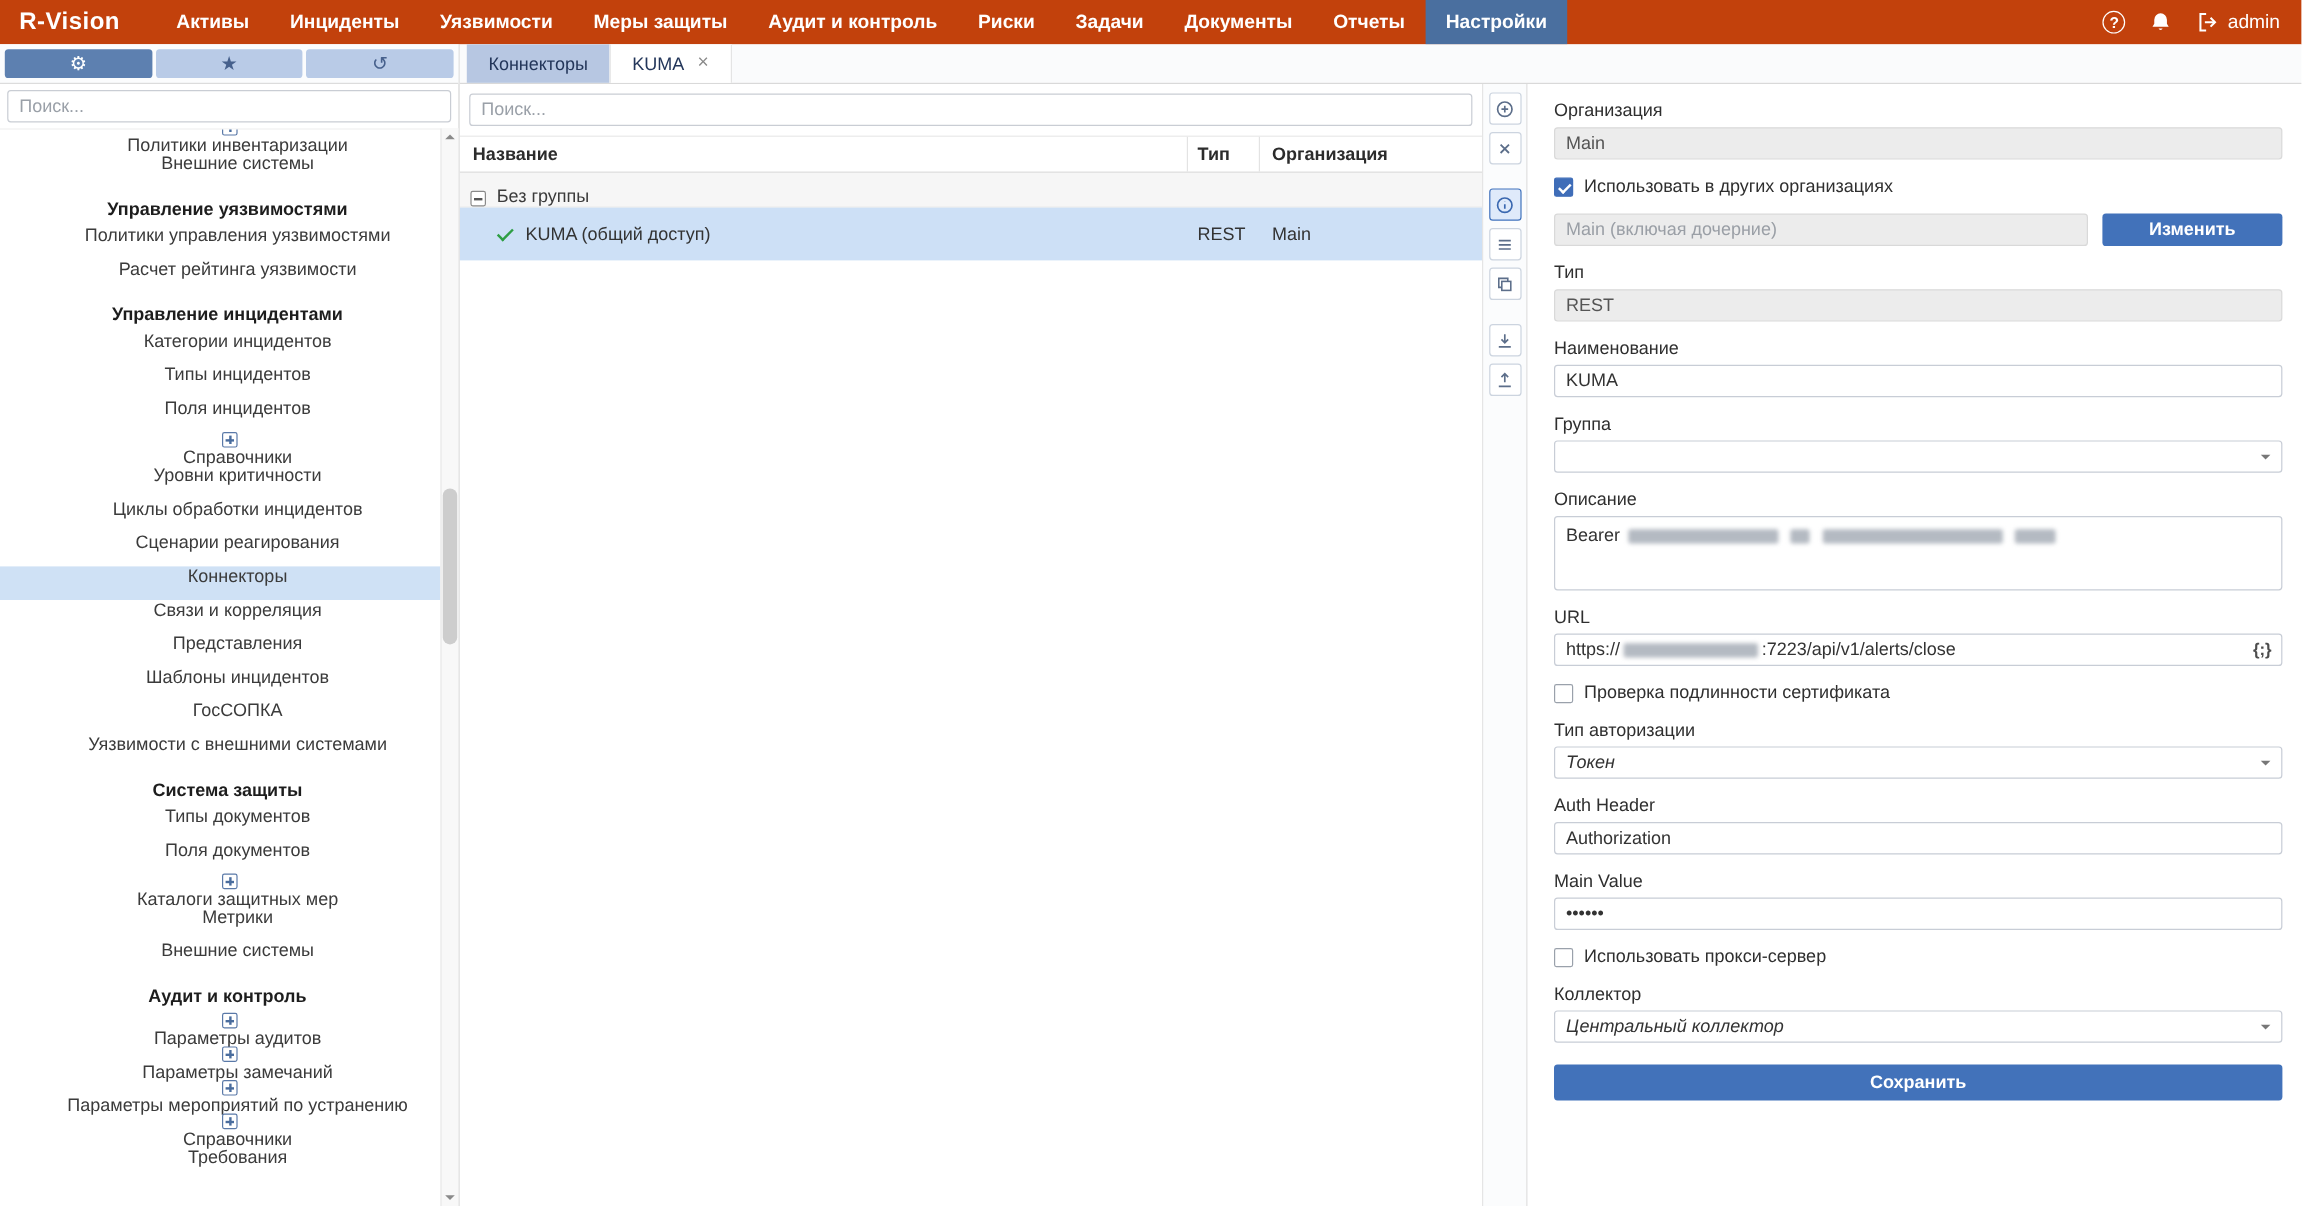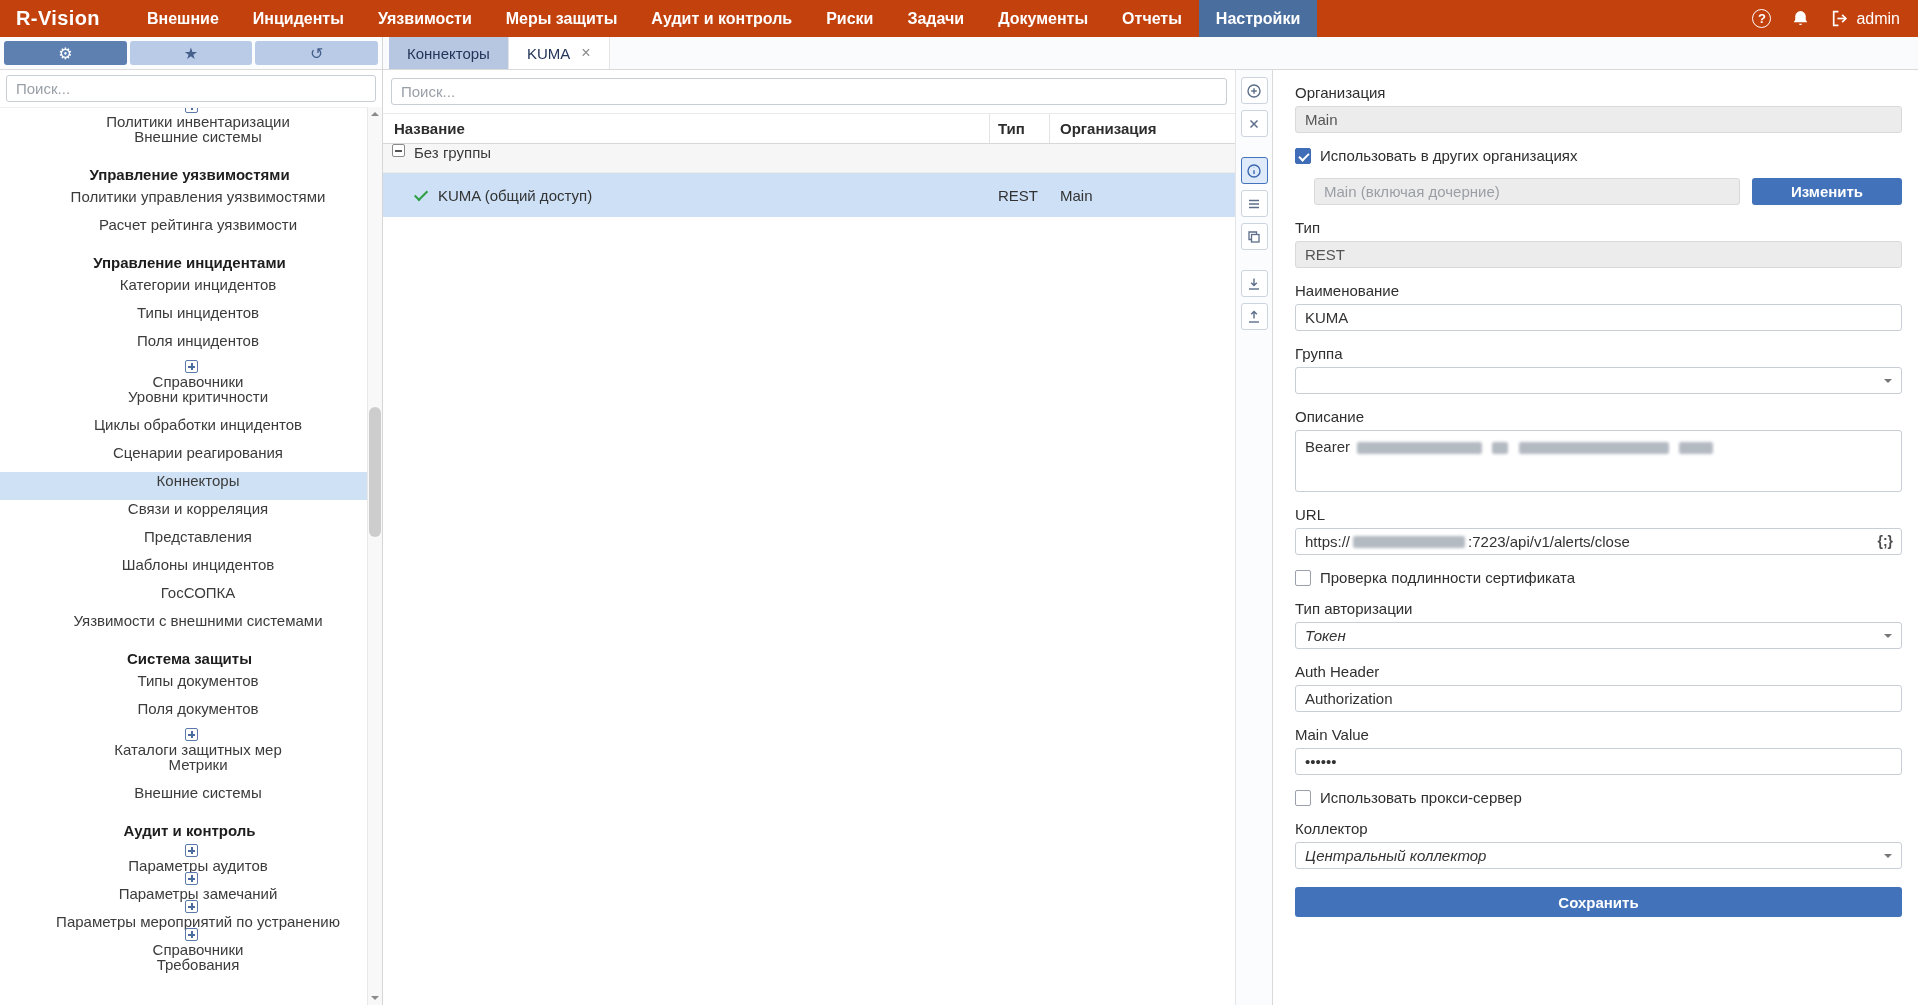--- a/index.html
+++ b/index.html
@@ -71,21 +71,21 @@
   .listpanel { flex:1; display:flex; flex-direction:column; min-width:0; }
   .msearch { padding:8px; }
   .lheader { display:flex; height:31px; align-items:center; border-top:1px solid #e9e9e9;
     border-bottom:1px solid #d8d8d8; font-weight:700; font-size:15px; color:#2c2c2c; }
   .col-name { flex:1; padding-left:11px; border-right:1px solid #e3e3e3; height:100%;
     display:flex; align-items:center; min-width:0; }
   .col-type { width:60px; padding-left:8px; border-right:1px solid #e3e3e3; height:100%;
     display:flex; align-items:center; flex:none; }
   .col-org { width:185px; padding-left:10px; height:100%; display:flex; align-items:center; flex:none; }
   .group-row { height:29px; background:#f6f6f6; border-bottom:1px solid #ececec; display:flex;
-    align-items:flex-start; padding-left:9px; gap:9px; font-size:15px; color:#3b3b3b; cursor:pointer; }
+    align-items:flex-end; padding-left:9px; gap:9px; font-size:15px; color:#3b3b3b; cursor:pointer; }
   .collapse-box { width:13px; height:13px; border:1px solid #8a8a8a; border-radius:2px;
     background:#fff; position:relative; flex:none; }
   .collapse-box::before { content:""; position:absolute; left:2px; right:2px; top:5px; height:1.5px; background:#555; }
   .data-row { height:44px; display:flex; align-items:center; font-size:15px; color:#333; cursor:pointer; }
   .data-row.selected { background:#cde0f6; }
   .cell-name { flex:1; display:flex; align-items:center; padding-left:33px; gap:9px; min-width:0; }
   .cell-type { width:60px; padding-left:8px; flex:none; }
   .cell-org { width:185px; padding-left:10px; flex:none; }
   .check-green { width:13px; height:7px; border-left:2.5px solid #2e9e44; border-bottom:2.5px solid #2e9e44;
     transform:rotate(-45deg) translateY(-2px); flex:none; }
@@ -108,21 +108,21 @@
   .finput.disabled { background:#ececec; color:#555; border-color:#d9d9d9; }
   .finput.ghost { color:#9a9fa6; }
   .check-row { display:flex; align-items:center; gap:9px; margin:14px 0; font-size:15px;
     color:#2f2f2f; cursor:pointer; }
   .checkbox { width:16px; height:16px; border:1px solid #9aa1ab; border-radius:2px; background:#fff;
     position:relative; flex:none; }
   .checkbox.checked { background:#3f6db8; border-color:#3f6db8; }
   .checkbox.checked::after { content:""; position:absolute; left:3px; top:4px; width:8px; height:4px;
     border-left:2px solid #fff; border-bottom:2px solid #fff; transform:rotate(-45deg); }
   .scope-row { display:flex; gap:12px; align-items:center; }
-  .scope-row .finput { flex:1;margin-left:19px; }
+  .scope-row .finput { flex:1; }
   .btn { background:#4272ba; color:#fff; border:none; border-radius:3px; height:27px;
     font-size:15px; font-family:inherit; font-weight:700; cursor:pointer; padding:0 14px; }
   .btn-change { width:150px; flex:none; }
   .btn-save { width:100%; height:30px; margin-top:18px; }
   .selectbox { position:relative; width:100%; height:27px; border:1px solid #c8cdd6; border-radius:3px;
     background:#fff; display:flex; align-items:center; padding:0 26px 0 9px; font-size:15px;
     color:#333; cursor:pointer;font-style:italic; }
   .caret { position:absolute; right:9px; top:11px; width:0; height:0;
     border:4.5px solid transparent; border-top-color:#777; }
   .ftextarea { width:100%; height:62px; border:1px solid #c8cdd6; border-radius:3px;
@@ -134,21 +134,21 @@
     white-space:nowrap; overflow:hidden; cursor:text; }
   .vars-ic { position:absolute; right:8px; top:4px; color:#4d4d4d; font-weight:700; font-size:14px; cursor:pointer; }
 </style>
 </head>
 <body>
 
 <div class="topnav">
   <div class="logo">R-Vision</div>
   <nav class="nav">
 
-      <div class="nav-item">Внешние</div>
+      <div class="nav-item">Активы</div>
 
       <div class="nav-item">Инциденты</div>
 
       <div class="nav-item">Уязвимости</div>
 
       <div class="nav-item">Меры защиты</div>
 
       <div class="nav-item">Аудит и контроль</div>
 
       <div class="nav-item">Риски</div>

